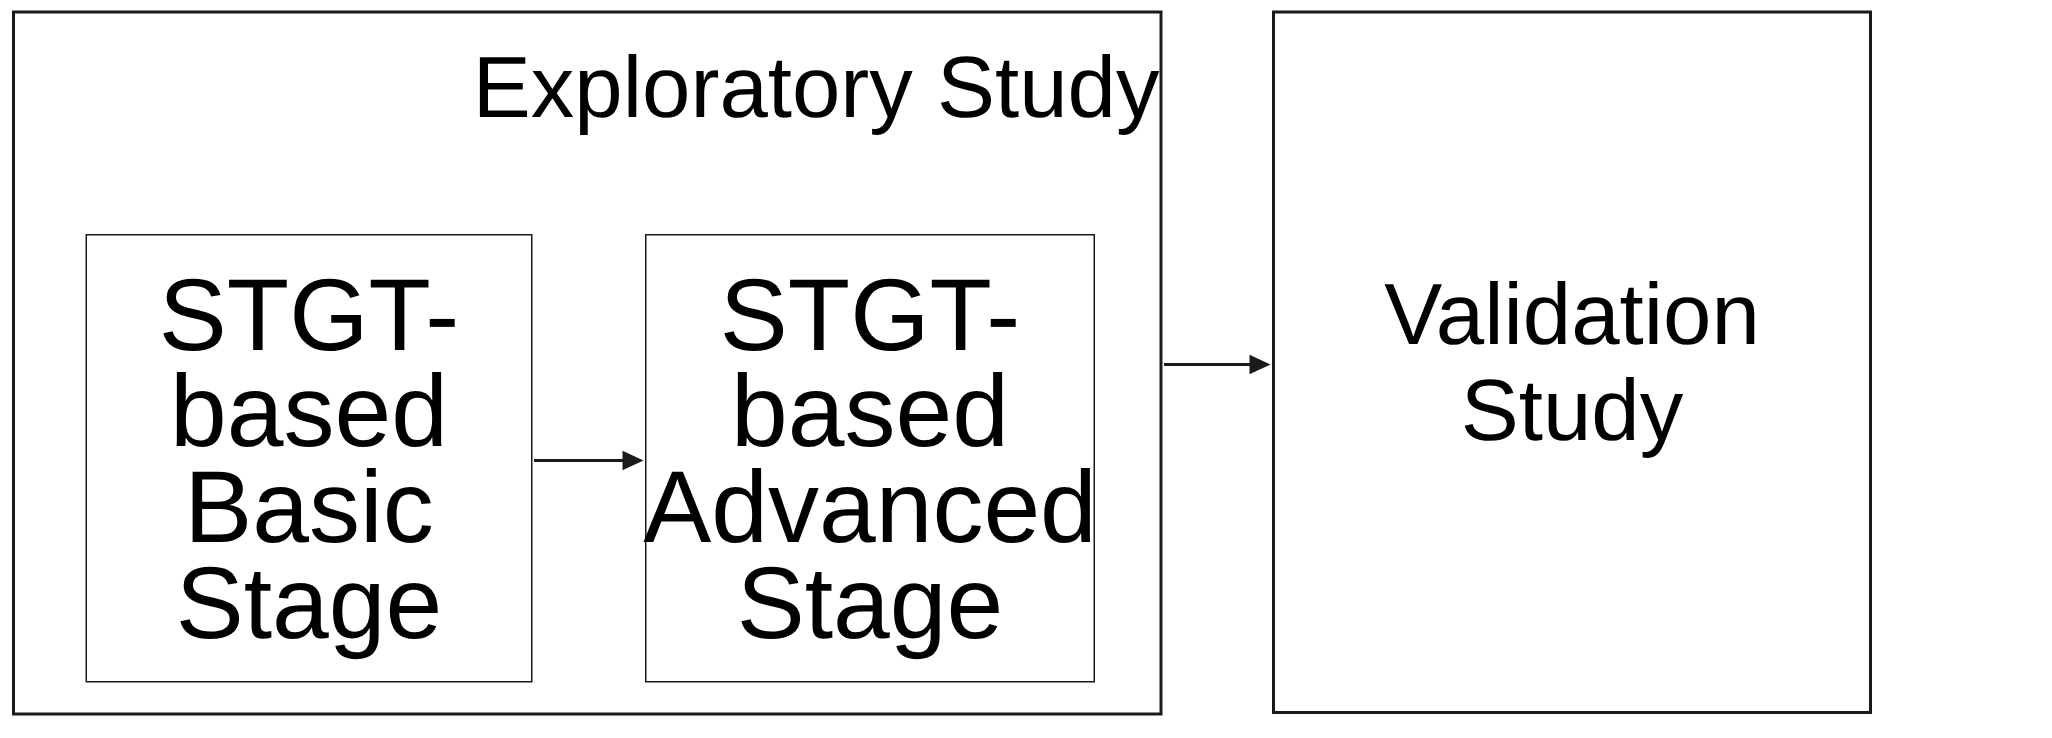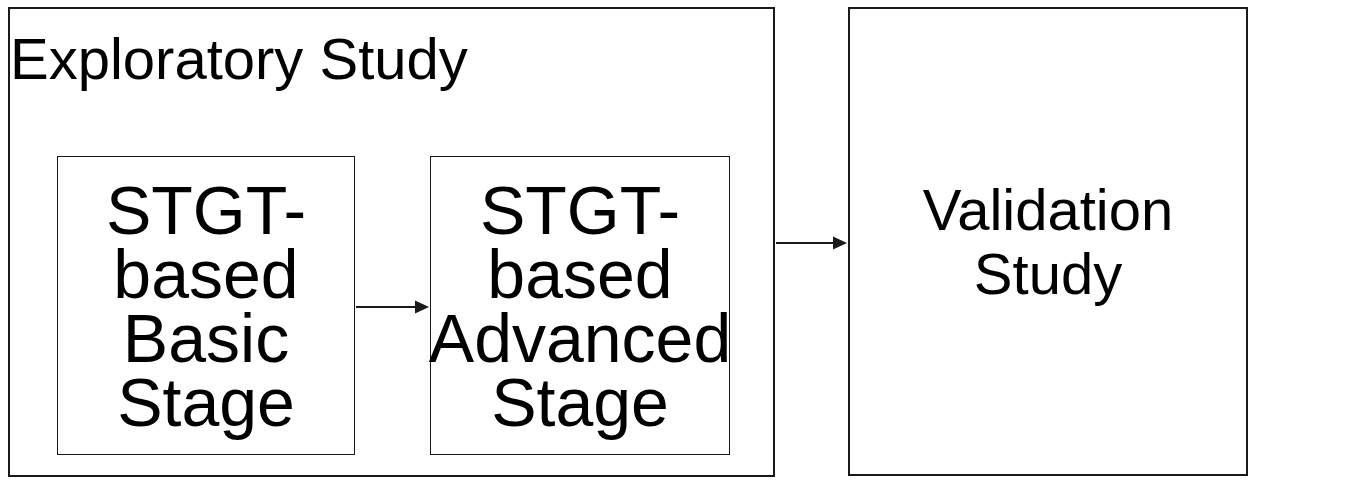--- a/index.html
+++ b/index.html
@@ -26,21 +26,21 @@
     top: 7px;
     width: 767px;
     height: 470px;
     border: 2.5px solid #1a1a1a;
   }
   .group-title {
     position: absolute;
     left: 0;
     right: 0;
     top: 18px;
-    text-align: left;
+    text-align: right;
     font-size: 58px;
     line-height: 64px;
     white-space: pre-line;
   }
   .stage-box {
     border: 1.7px solid #1a1a1a;
     display: flex;
     align-items: center;
     justify-content: center;
     text-align: center;

